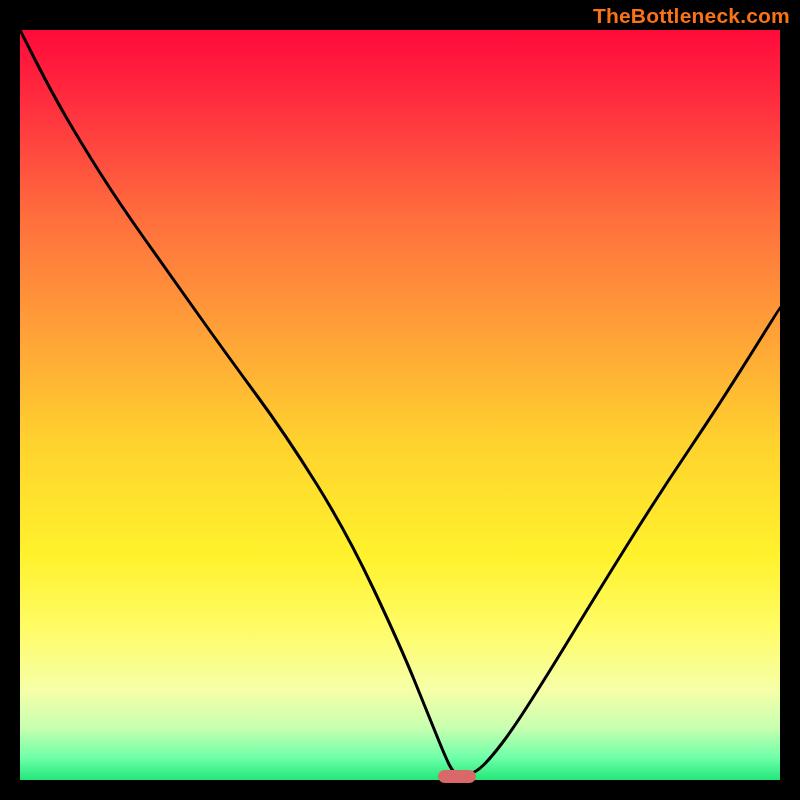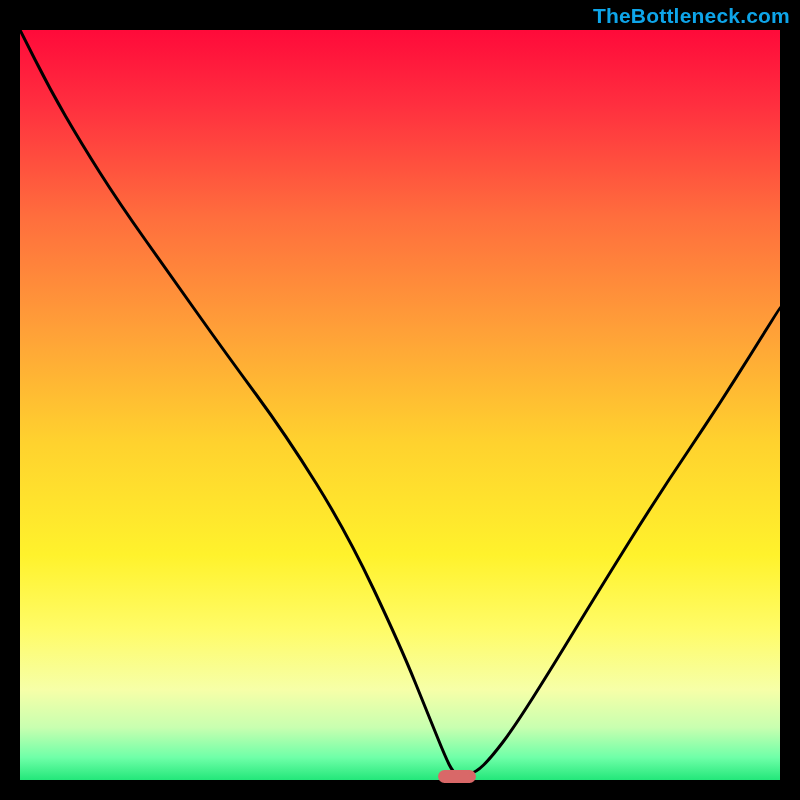--- a/index.html
+++ b/index.html
@@ -14,21 +14,21 @@
   .frame {
     position: relative;
     width: 800px;
     height: 800px;
     background: #000;
   }
   .watermark {
     position: absolute;
     top: 4px;
     right: 10px;
-    color: #0ea5e9;
+    color: #f97316;
     font-size: 21px;
     font-weight: bold;
     letter-spacing: 0.2px;
     z-index: 10;
   }
   .plot-area {
     position: absolute;
     left: 20px;
     top: 30px;
     width: 760px;

